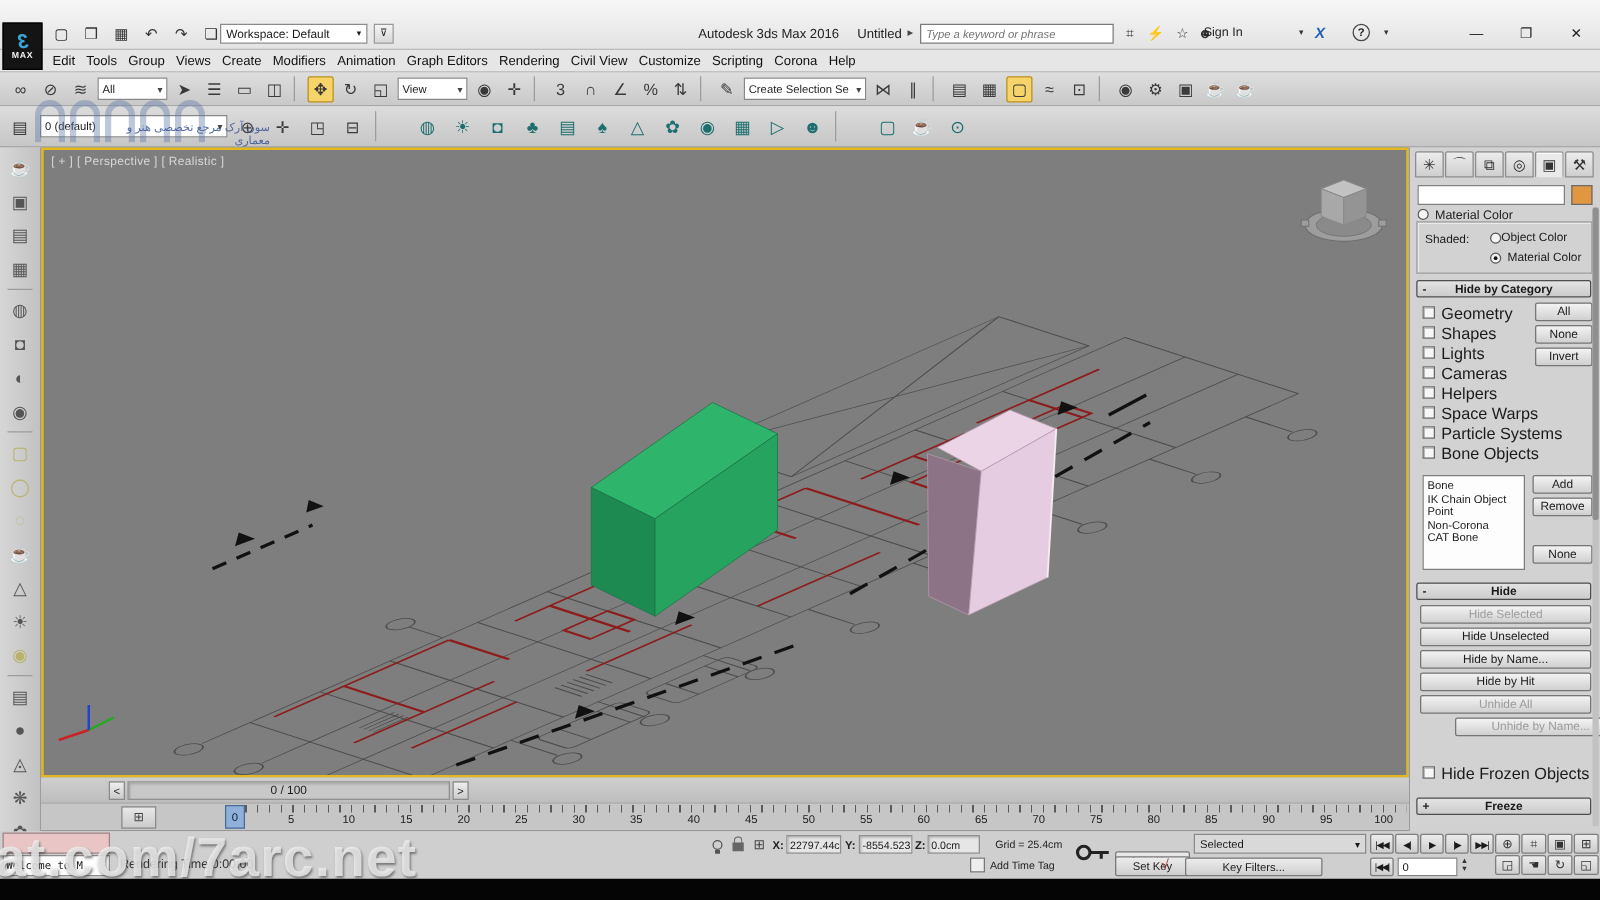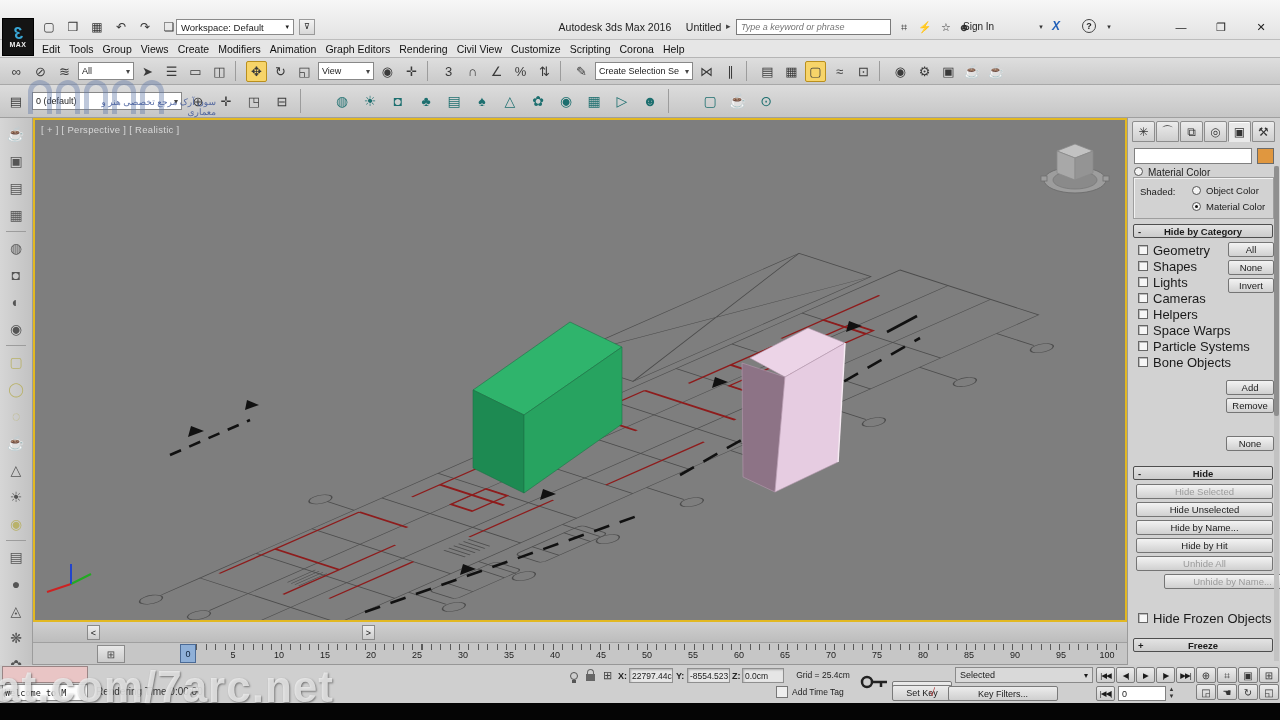--- a/index.html
+++ b/index.html
@@ -382,21 +382,21 @@
     <div id="cp-name"></div>
     <div id="cp-swatch" style="background:#e0973f;"></div>
 
     <div class="cp-partial">
       <span class="radio"></span>
       <span>Material Color</span>
     </div>
 
     <div class="cp-group">
       <span style="position:absolute;left:6px;top:8px;font-size:9.5px;">Shaded:</span>
-      <span style="position:absolute;left:58px;top:7px;display:flex;gap:5px;align-items:center;">
+      <span style="position:absolute;left:58px;top:7px;display:flex;align-items:center;">
         <span class="radio"></span>
         <span style="font-size:9.5px;">Object Color</span>
       </span>
       <span style="position:absolute;left:58px;top:23px;display:flex;gap:5px;align-items:center;">
         <span class="radio sel"></span>
         <span style="font-size:9.5px;">Material Color</span>
       </span>
     </div>
 
     <div class="rollout" style="top:106px;">
@@ -435,20 +435,27 @@
         </div>
         <div class="chkrow">
           <span class="chk"></span>
           <span class="chklbl">Bone Objects</span>
         </div>
     </div>
     <div class="pbtn" style="left:100px;top:124px;width:46px;">All</div>
     <div class="pbtn" style="left:100px;top:142px;width:46px;">None</div>
     <div class="pbtn" style="left:100px;top:160px;width:46px;">Invert</div>
 
+    <div id="cp-listbox">
+      <div>Bone</div>
+        <div>IK Chain Object</div>
+        <div>Point</div>
+        <div>Non-Corona</div>
+        <div>CAT Bone</div>
+    </div>
     <div class="pbtn" style="left:98px;top:262px;width:48px;">Add</div>
     <div class="pbtn" style="left:98px;top:280px;width:48px;">Remove</div>
     <div class="pbtn" style="left:98px;top:318px;width:48px;">None</div>
 
     <div class="rollout" style="top:348px;">
       <span class="pm">-</span>
       <span>Hide</span>
     </div>
 
     <div style="position:absolute;left:8px;top:366px;width:137px;">
@@ -470,20 +477,21 @@
       <span>Freeze</span>
     </div>
 
     <div id="cp-scroll">
         <div class="thumb"></div>
       </div>
   </div>
 
   <div id="timeslider">
     <div class="ts-btn" style="left:54px;">&lt;</div>
+    <div id="ts-field">0 / 100</div>
     <div class="ts-btn" style="left:329px;">&gt;</div>
   </div>
 
   <div id="trackbar">
     <div id="tb-minitrack">⊞</div>
     <div id="tb-ticks"></div>
     <div id="tb-labels">
       <span>0</span>
         <span>5</span>
         <span>10</span>

